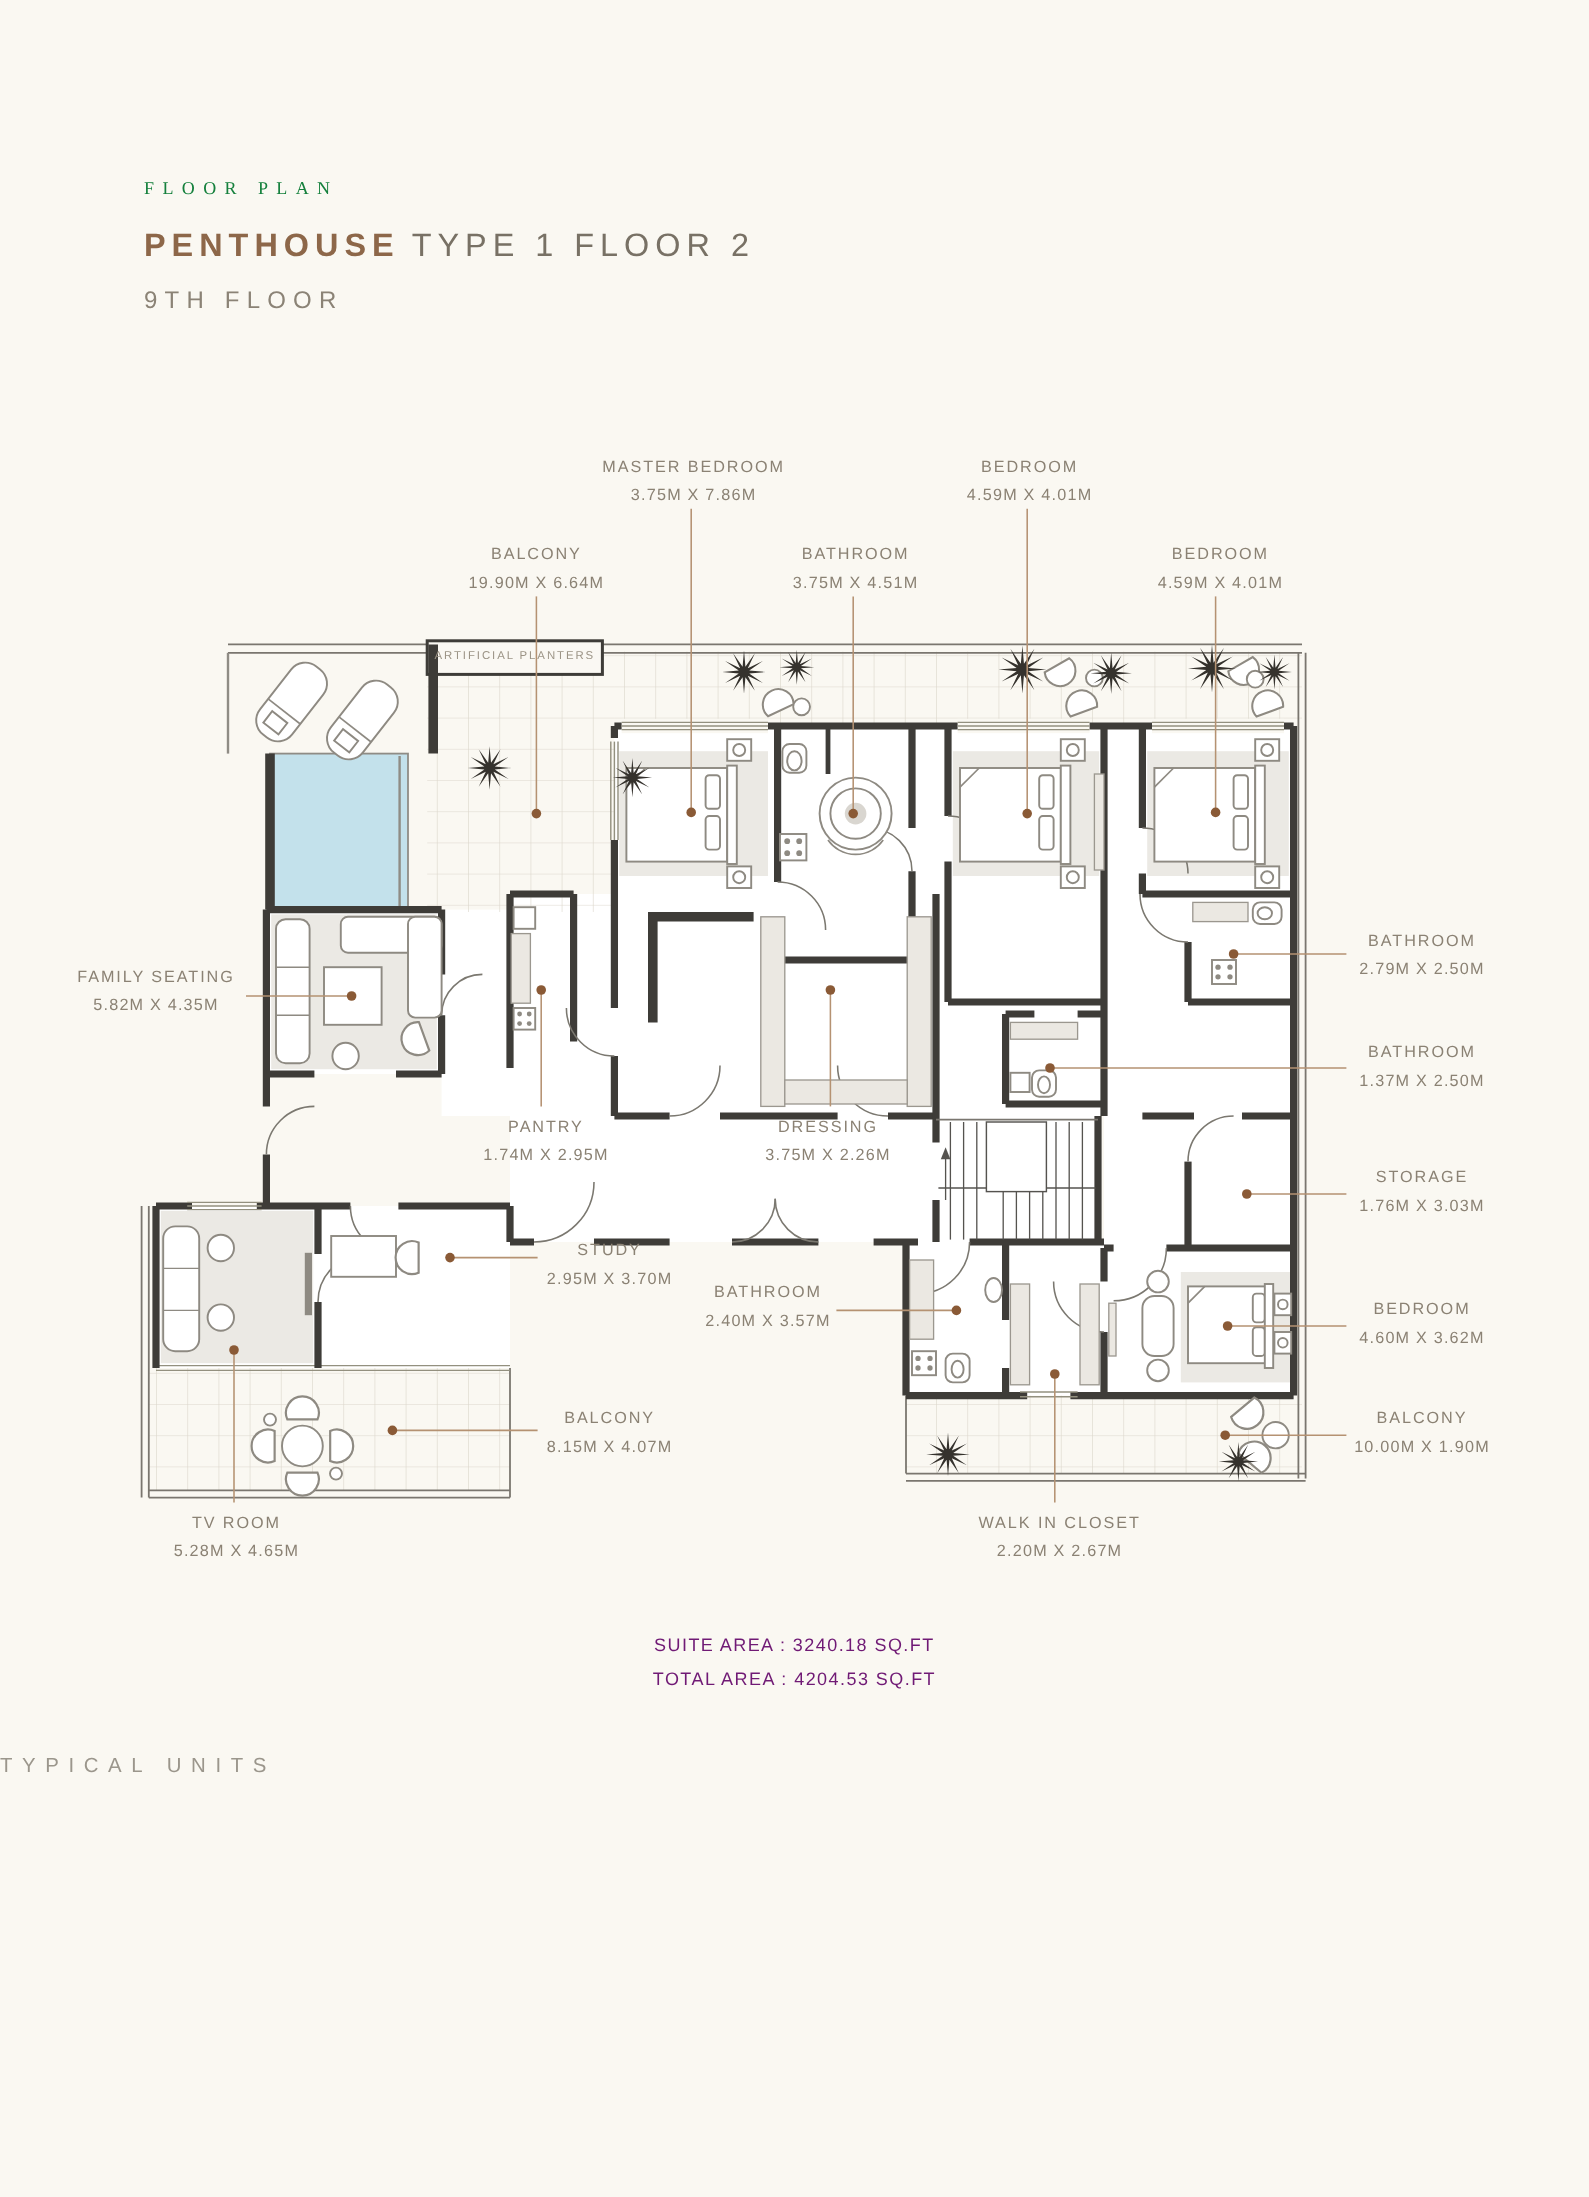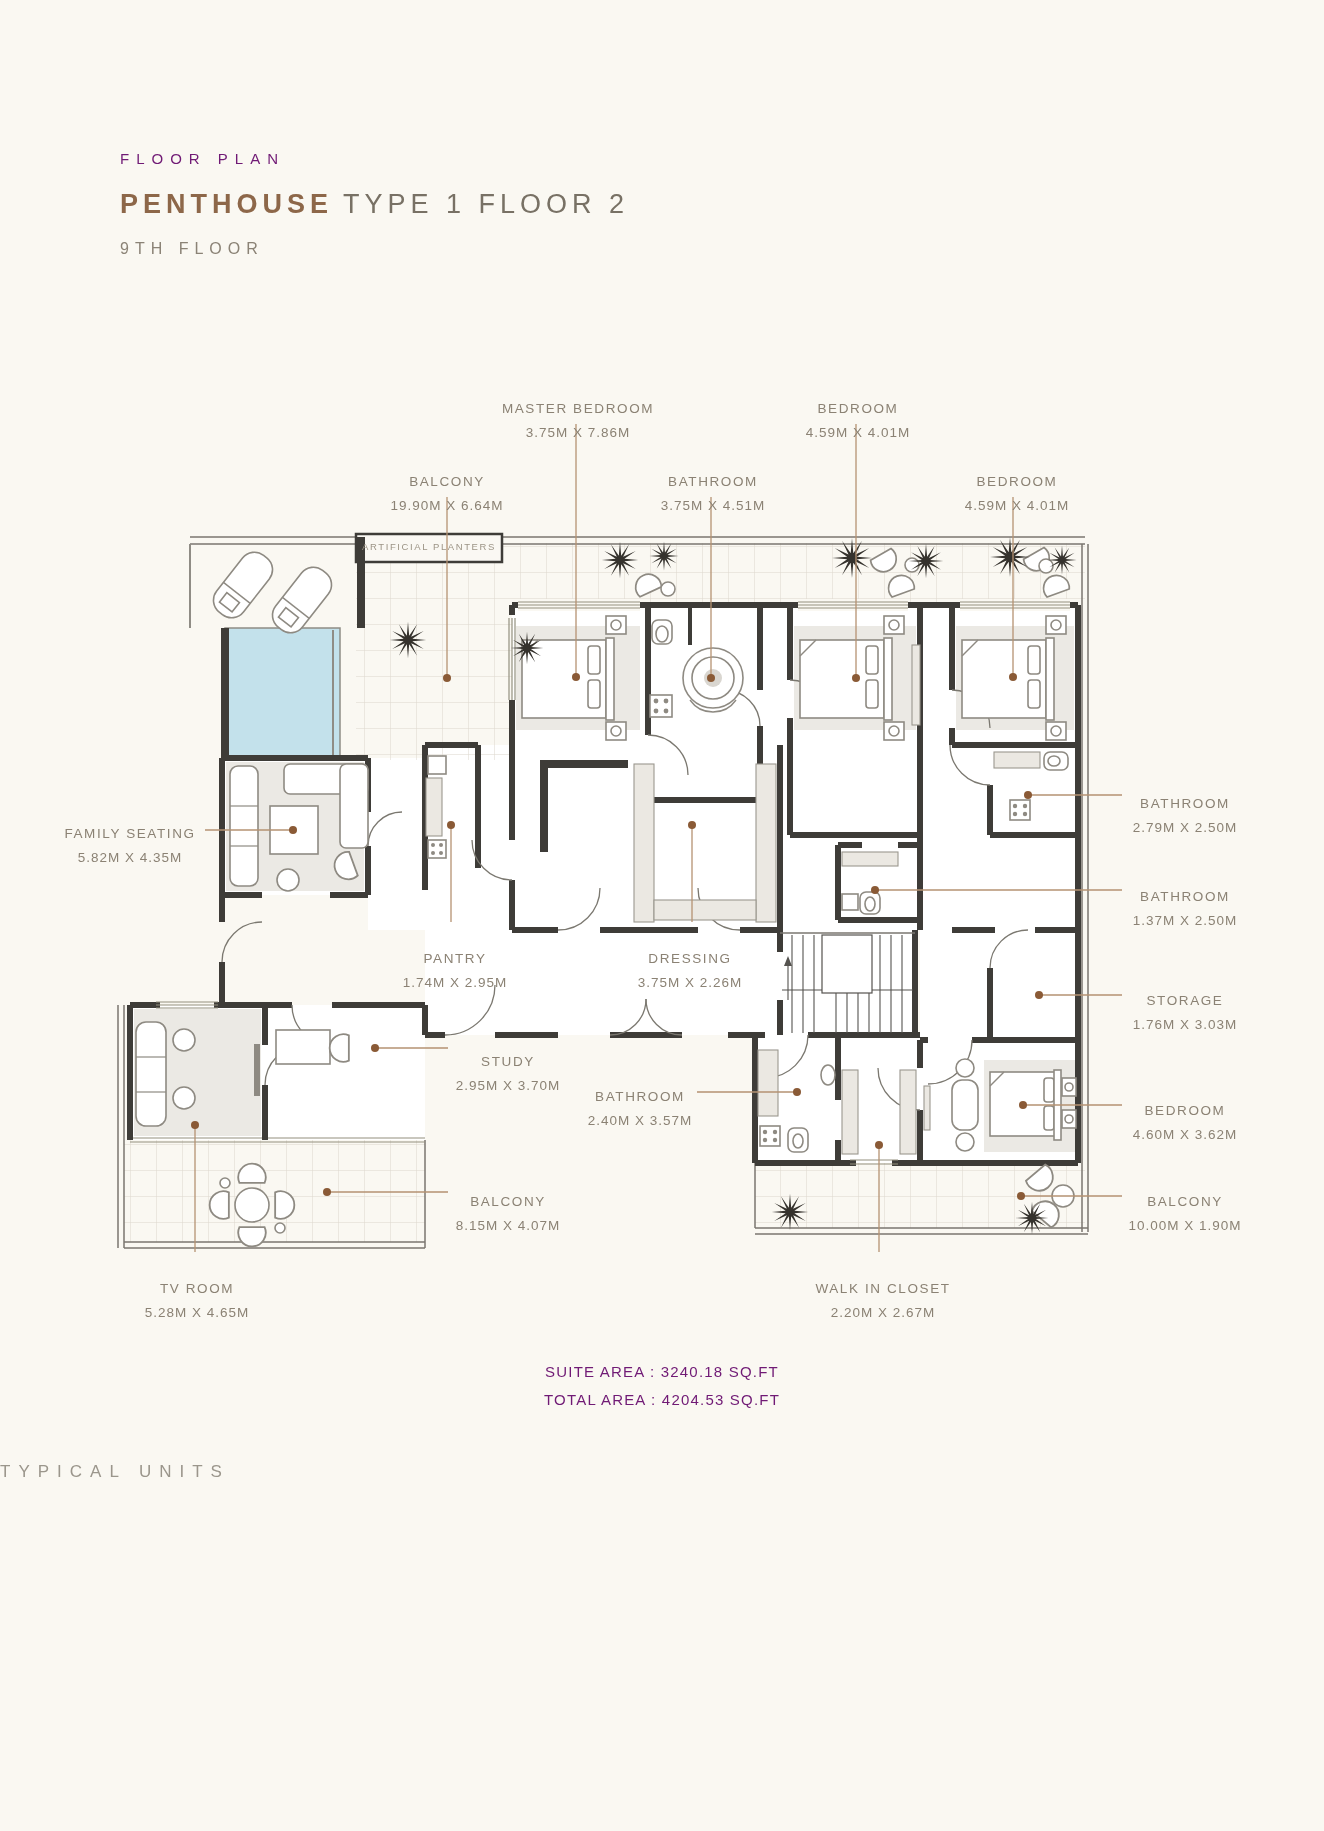--- a/index.html
+++ b/index.html
@@ -1,27 +1,27 @@
 <!DOCTYPE html>
 <html><head>
 <meta charset="utf-8">
 <style>
   html,body{margin:0;padding:0;background:#faf8f2;}
   .page{position:relative;width:1324px;height:1831px;background:#faf8f2;overflow:hidden;
         font-family:"Liberation Sans", sans-serif;}
   
   .hdr{position:absolute;left:120px;top:150px;}
-  .eyebrow{font-size:15px;letter-spacing:7px;color:#701a75;}
+  .eyebrow{font-size:15px;letter-spacing:7px;color:#15803d;font-family:Liberation Serif, serif;}
   .title{margin:22px 0 0 0;font-size:27px;font-weight:400;letter-spacing:5px;color:#787165;white-space:nowrap;}
   .title .bold{font-weight:700;color:#8d6749;letter-spacing:5px;margin-right:10px;}
-  .subtitle{margin-top:20px;font-size:16px;letter-spacing:6px;color:#8b8376;}
+  .subtitle{margin-top:20px;font-size:20px;letter-spacing:6px;color:#8b8376;}
   
   .plan{position:absolute;inset:0;}
   .plan svg{position:absolute;left:0;top:0;}
-  .rlabel{position:absolute;transform:translateX(-50%);text-align:center;color:#8b8274;white-space:nowrap;margin-top:20px;}
+  .rlabel{position:absolute;transform:translateX(-50%);text-align:center;color:#8b8274;white-space:nowrap;}
   .rname{font-size:13.5px;letter-spacing:1.6px;}
   .rdims{font-size:13.5px;letter-spacing:1px;margin-top:9px;}
   .planter-label{position:absolute;left:429px;top:541px;transform:translateX(-50%);
     font-size:9.5px;letter-spacing:1.6px;color:#9c9486;}
   
   .areas{position:absolute;left:0;top:1358px;width:100%;text-align:center;color:#701a75;}
   .areas div{font-size:15px;letter-spacing:1.2px;line-height:28px;}
   .caption{position:absolute;left:0;top:1462px;width:100%;text-align:left;
     font-size:17px;letter-spacing:8px;color:#9b968c;}
   

